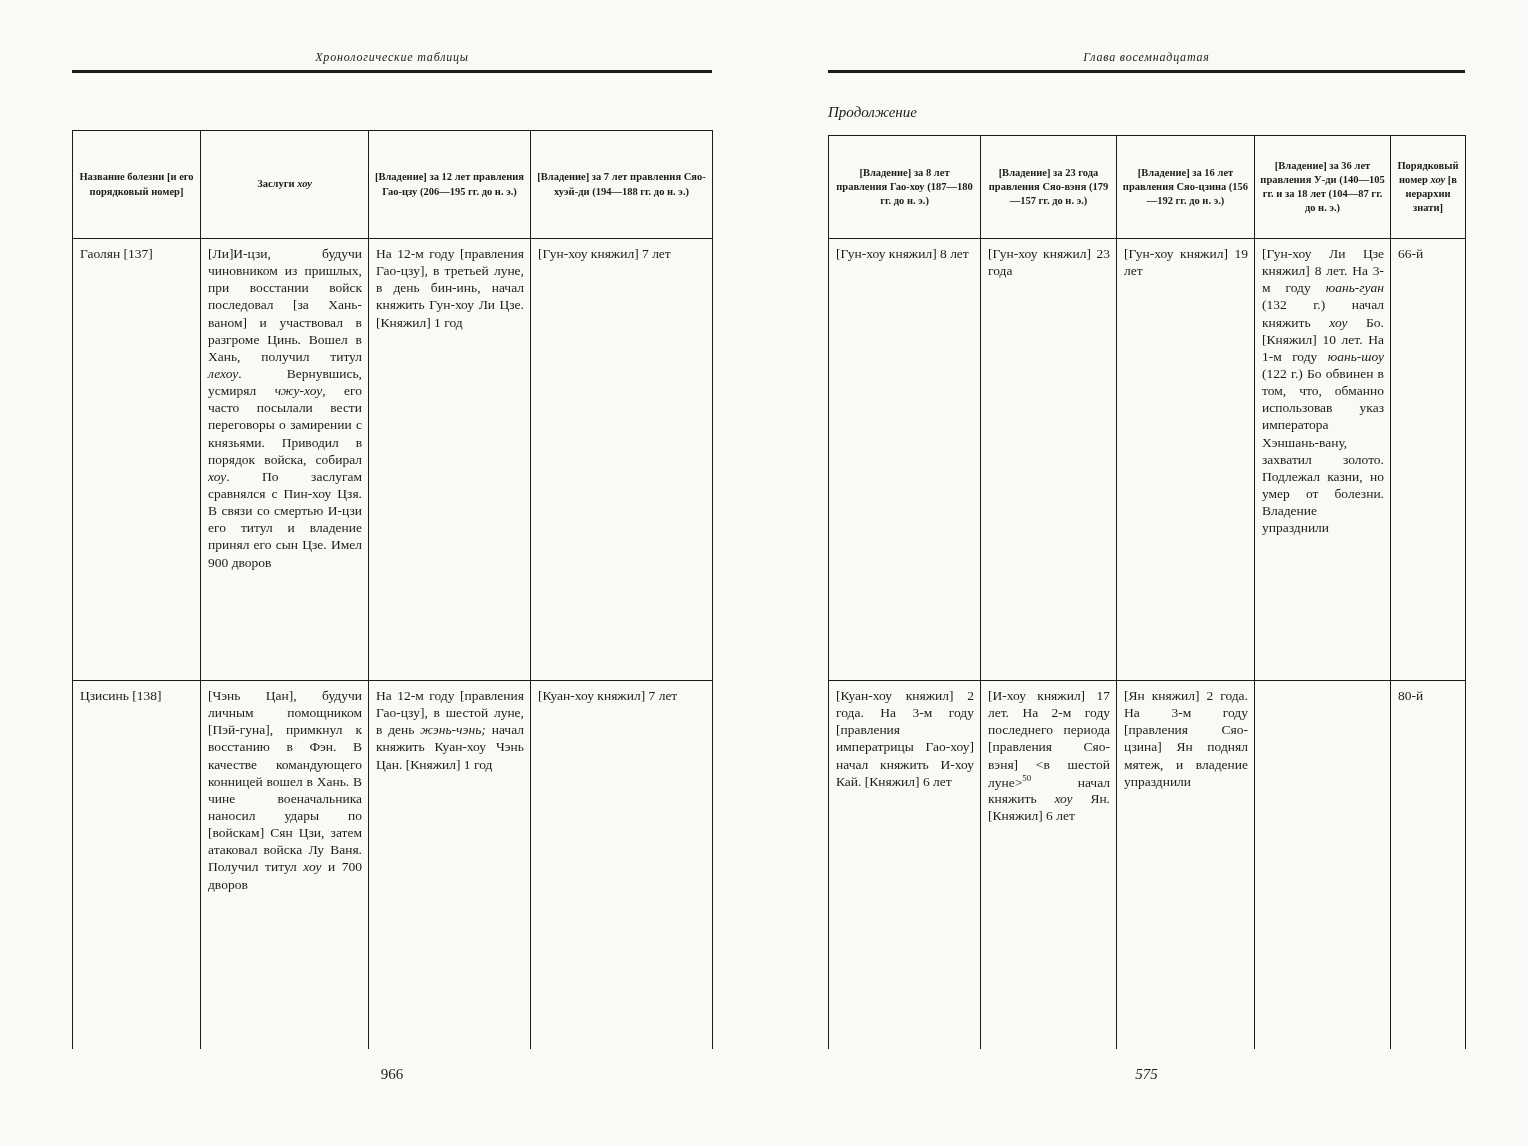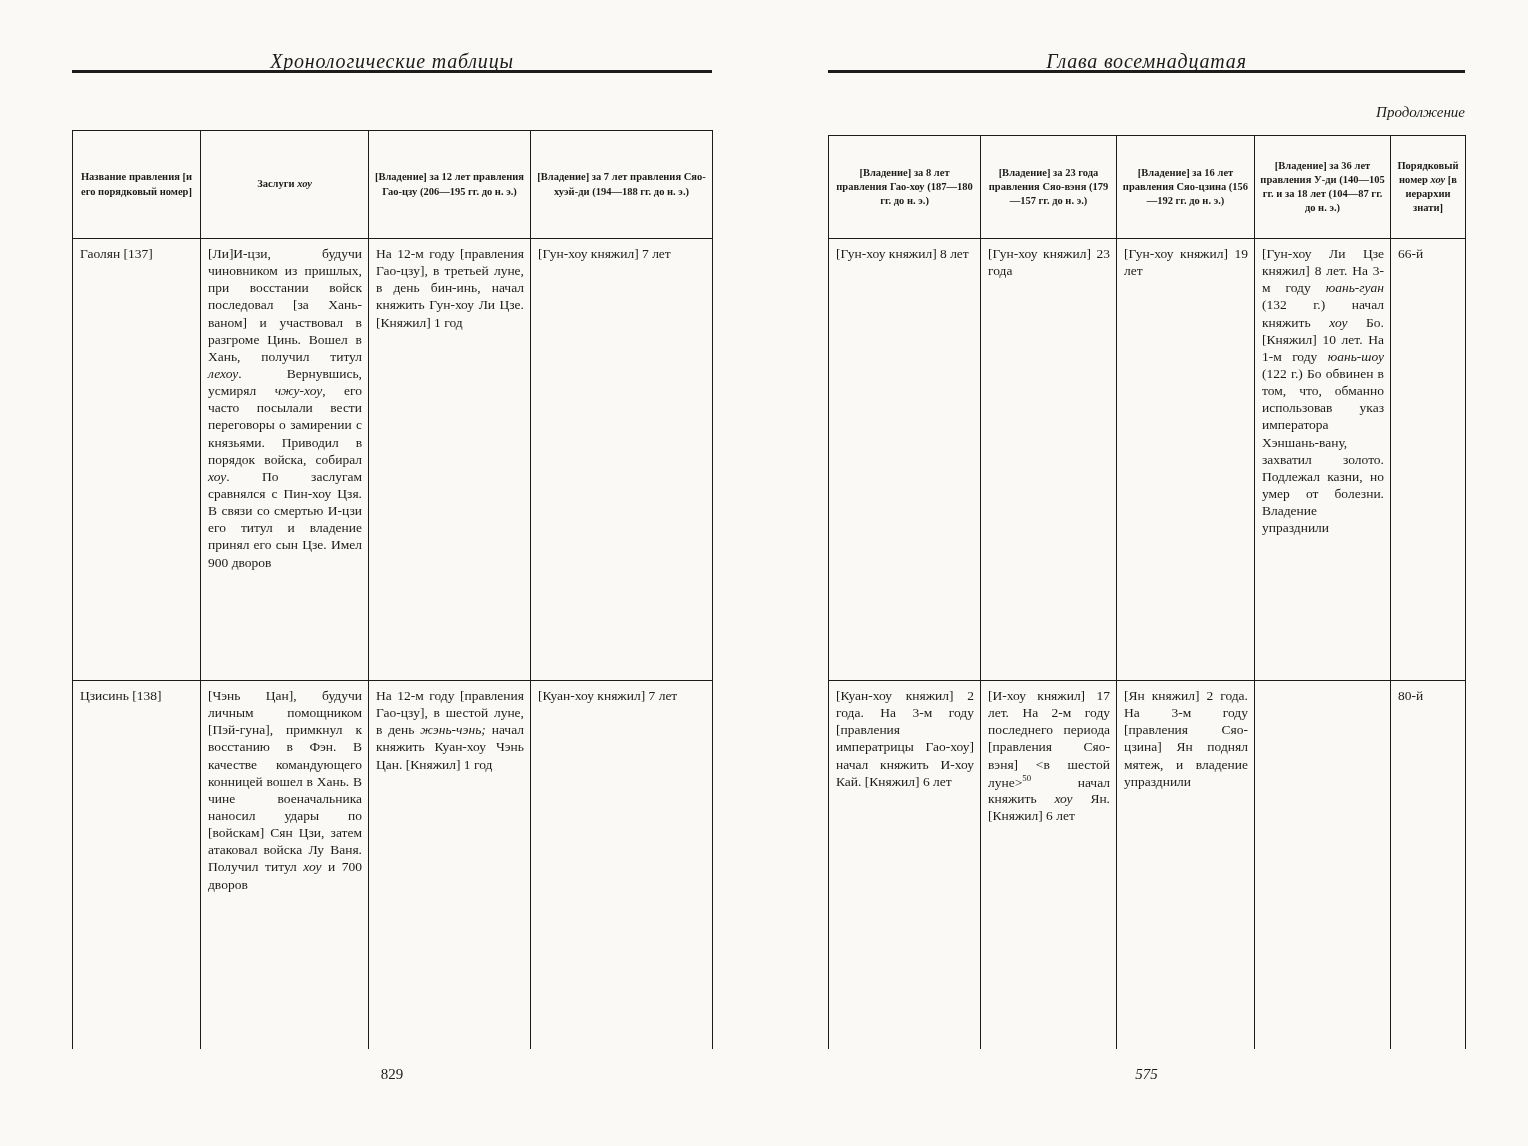--- a/index.html
+++ b/index.html
@@ -11,41 +11,40 @@
     height: 1146px;
     position: relative;
     background: #faf9f5;
     font-family: "Liberation Serif", "DejaVu Serif", serif;
     color: #1b1b1b;
     overflow: hidden;
   }
   .running-header {
     position: absolute;
     font-style: italic;
-    font-size: 20px;
+    font-size: 12px;
     letter-spacing: 0.8px;
     text-align: center;
     top: 50px;
   }
   .running-header.left  { left: 72px;  width: 640px; }
   .running-header.right { left: 828px; width: 637px; }
   .head-rule {
     position: absolute;
     top: 70px;
     height: 2.5px;
     background: #1c1c1c;
   }
   .head-rule.left  { left: 72px;  width: 640px; }
   .head-rule.right { left: 828px; width: 637px; }
   .continuation {
     position: absolute;
     top: 104px;
     left: 828px;
     width: 637px;
-    text-align: right;
     font-style: italic;
     font-size: 15px;
   }
   table.chron {
     position: absolute;
     border-collapse: collapse;
     table-layout: fixed;
     border-top: 1.5px solid #1c1c1c;
   }
   table.chron.left  { left: 72px;  top: 130px; width: 640px; }
@@ -114,21 +113,21 @@
 
 <table class="chron left">
   <colgroup>
     <col style="width:128px">
       <col style="width:168px">
       <col style="width:162px">
       <col style="width:182px">
   </colgroup>
   <thead>
     <tr class="hdr-left">
-      <th>Название правления [и его порядковый номер]</th>
+      <th>Название болезни [и его порядковый номер]</th>
       <th>Заслуги <span style="font-style: italic;">хоу</span></th>
       <th>[Владение] за 12 лет правления Гао-цзу (206—195 гг. до н. э.)</th>
       <th>[Владение] за 7 лет правления Сяо-хуэй-ди (194—188 гг. до н. э.)</th>
     </tr>
   </thead>
   <tbody>
     <tr class="row-1">
       <td class="name-cell">Гаолян [137]</td>
       <td>[Ли]И-цзи, будучи чиновником из пришлых, при восстании войск последовал [за Хань-ваном] и участвовал в разгроме Цинь. Вошел в Хань, получил титул <span style="font-style: italic;">лехоу</span>. Вернувшись, усмирял <span style="font-style: italic;">чжу-хоу</span>, его часто посылали вести переговоры о замирении с князьями. Приводил в порядок войска, собирал <span style="font-style: italic;">хоу</span>. По заслугам сравнялся с Пин-хоу Цзя. В связи со смертью И-цзи его титул и владение принял его сын Цзе. Имел 900 дворов</td>
       <td>На 12-м году [правления Гао-цзу], в третьей луне, в день <span style="">бин-инь</span>, начал княжить Гун-хоу Ли Цзе. [Княжил] 1 год</td>
@@ -136,21 +135,21 @@
     </tr>
     <tr class="row-2">
       <td class="name-cell">Цзисинь [138]</td>
       <td>[Чэнь Цан], будучи личным помощником [Пэй-гуна], примкнул к восстанию в Фэн. В качестве командующего конницей вошел в Хань. В чине военачальника наносил удары по [войскам] Сян Цзи, затем атаковал войска Лу Ваня. Получил титул <span style="font-style: italic;">хоу</span> и 700 дворов</td>
       <td>На 12-м году [правления Гао-цзу], в шестой луне, в день <span style="font-style: italic;">жэнь-чэнь;</span> начал княжить Куан-хоу Чэнь Цан. [Княжил] 1 год</td>
       <td>[Куан-хоу княжил] 7 лет</td>
     </tr>
   </tbody>
 </table>
 
-<div class="page-number left">829</div>
+<div class="page-number left">966</div>
 
 <div class="running-header right">Глава восемнадцатая</div>
 <div class="head-rule right"></div>
 <div class="continuation">Продолжение</div>
 
 <table class="chron right">
   <colgroup>
     <col style="width:152px">
       <col style="width:136px">
       <col style="width:138px">

